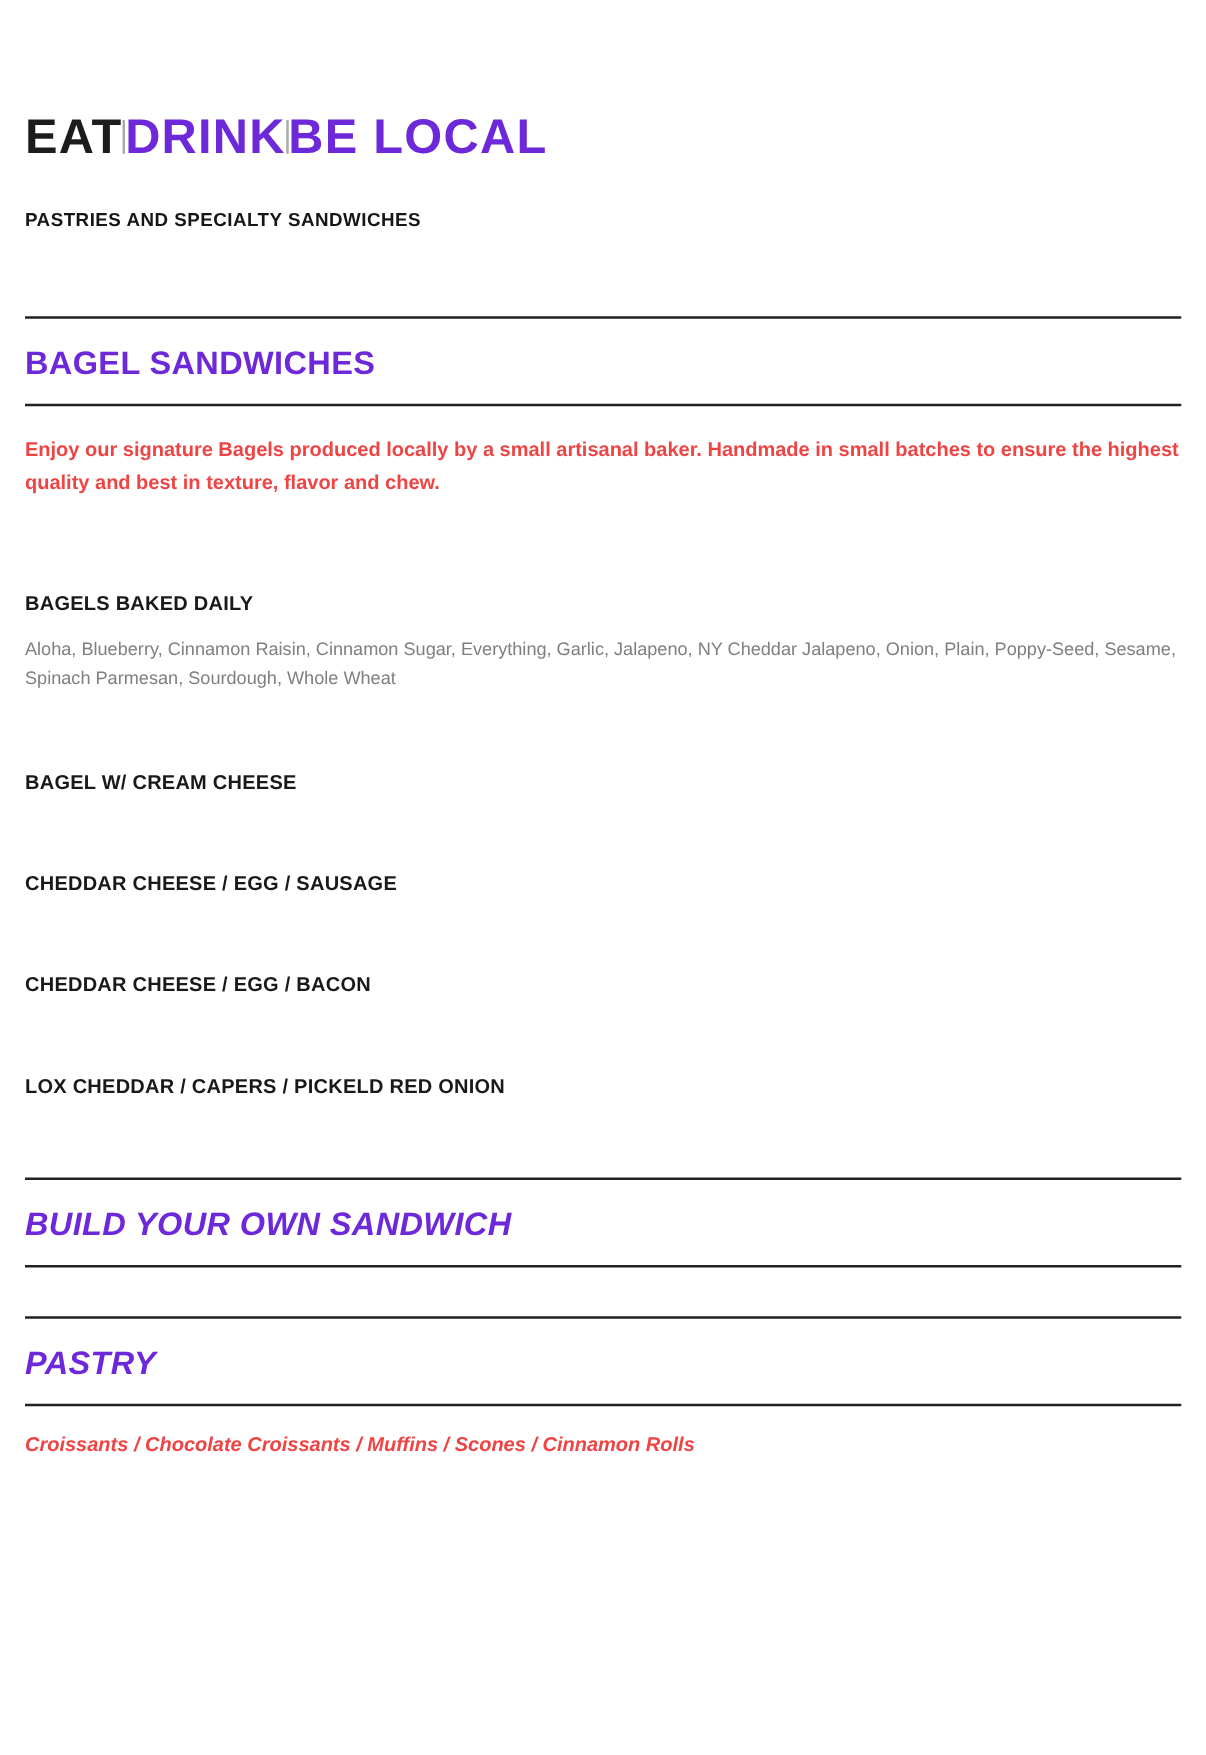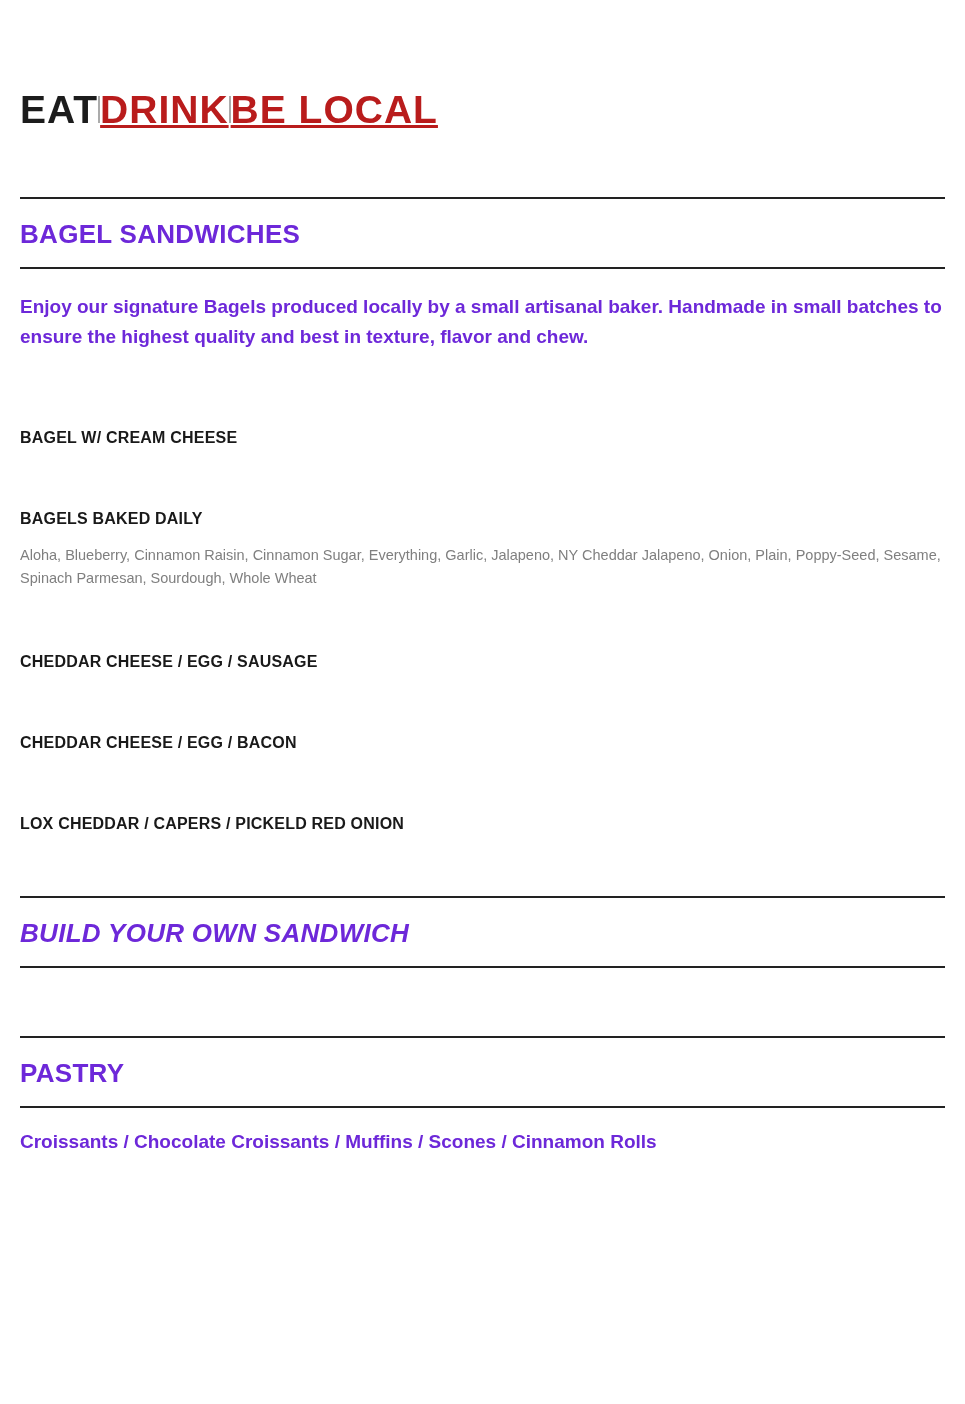--- a/index.html
+++ b/index.html
@@ -20,21 +20,21 @@
     align-items: center;
     text-align: right;
   }
   .brand-word {
     font-size: 39px;
     font-weight: bold;
     letter-spacing: 1px;
     line-height: 1;
   }
   .brand-word.dark  { color: #1c1c1c; }
-  .brand-word.muted { color: #b91c1c; text-decoration: underline; }
+  .brand-word.muted { color: #6d28d9; }
   .brand-sep {
     width: 2px;
     height: 27px;
     background: #ababab;
     flex: 0 0 auto;
   }
   .tagline {
     margin-top: 39px;
     font-size: 15px;
     font-weight: bold;
@@ -45,30 +45,30 @@
   
   .rule { border: none; border-top: 2px solid #222222; height: 0; }
   .section-title {
     font-size: 26px;
     font-weight: bold;
     letter-spacing: 0.3px;
     color: #6d28d9;
     margin: 20px 0 17px;
   }
   .section-intro {
-    font-size: 19px;
+    font-size: 16px;
     font-weight: bold;
     line-height: 1.6;
-    color: #6d28d9;
+    color: #ef4444;
     margin-top: 23px;
   }
 
   .section-bagel  { margin-top: 68px; }
   .section-build  { margin-top: 34px; font-style: italic; }
-  .section-pastry { margin-top: 68px; }
+  .section-pastry { margin-top: 39px; font-style: italic; }
 
   
   .menu-items { margin-top: 76px; }
   .menu-item  { margin-bottom: 63px; }
   .item-name {
     font-size: 16px;
     font-weight: bold;
     letter-spacing: 0.2px;
     color: #191919;
   }
@@ -90,36 +90,37 @@
 <div class="page">
 
   <header>
     <h1 class="brand">
       <span class="brand-word dark">EAT</span>
       <span class="brand-sep"></span>
       <span class="brand-word muted">DRINK</span>
       <span class="brand-sep"></span>
       <span class="brand-word muted">BE LOCAL</span>
     </h1>
+    <p class="tagline">PASTRIES AND SPECIALTY SANDWICHES</p>
   </header>
 
   <section class="section-bagel">
     <hr class="rule">
     <h2 class="section-title">BAGEL SANDWICHES</h2>
     <hr class="rule">
     <p class="section-intro">Enjoy our signature Bagels produced locally by a small artisanal baker. Handmade in small batches to ensure the highest quality and best in texture, flavor and chew.</p>
 
     <div class="menu-items">
       <div class="menu-item">
-        <h3 class="item-name">BAGEL W/ CREAM CHEESE</h3>
+        <h3 class="item-name">BAGELS BAKED DAILY</h3>
+        <p class="item-desc">Aloha, Blueberry, Cinnamon Raisin, Cinnamon Sugar, Everything, Garlic, Jalapeno, NY Cheddar Jalapeno, Onion, Plain, Poppy-Seed, Sesame, Spinach Parmesan, Sourdough, Whole Wheat</p>
       </div>
 
       <div class="menu-item">
-        <h3 class="item-name">BAGELS BAKED DAILY</h3>
-        <p class="item-desc">Aloha, Blueberry, Cinnamon Raisin, Cinnamon Sugar, Everything, Garlic, Jalapeno, NY Cheddar Jalapeno, Onion, Plain, Poppy-Seed, Sesame, Spinach Parmesan, Sourdough, Whole Wheat</p>
+        <h3 class="item-name">BAGEL W/ CREAM CHEESE</h3>
       </div>
 
 
       <div class="menu-item">
         <h3 class="item-name">CHEDDAR CHEESE / EGG / SAUSAGE</h3>
       </div>
 
       <div class="menu-item">
         <h3 class="item-name">CHEDDAR CHEESE / EGG / BACON</h3>
       </div>

